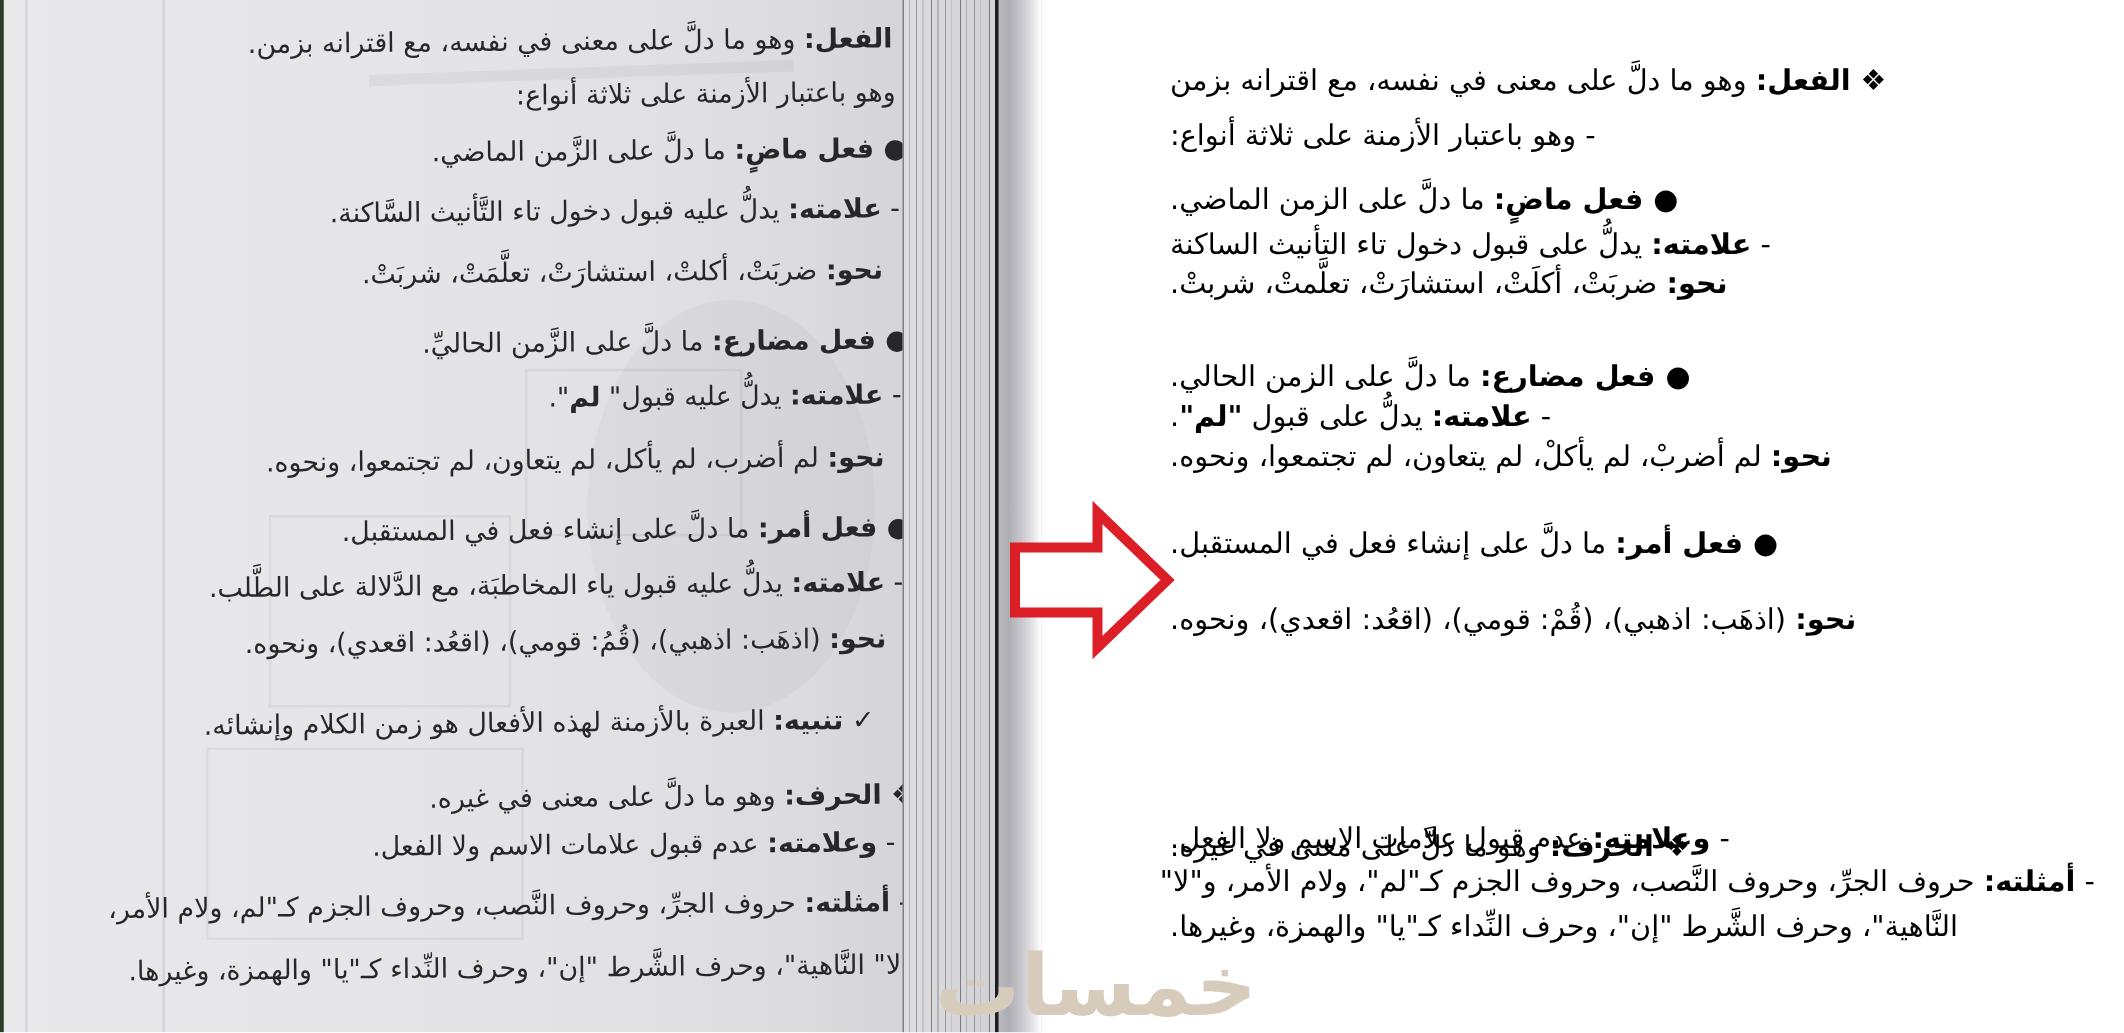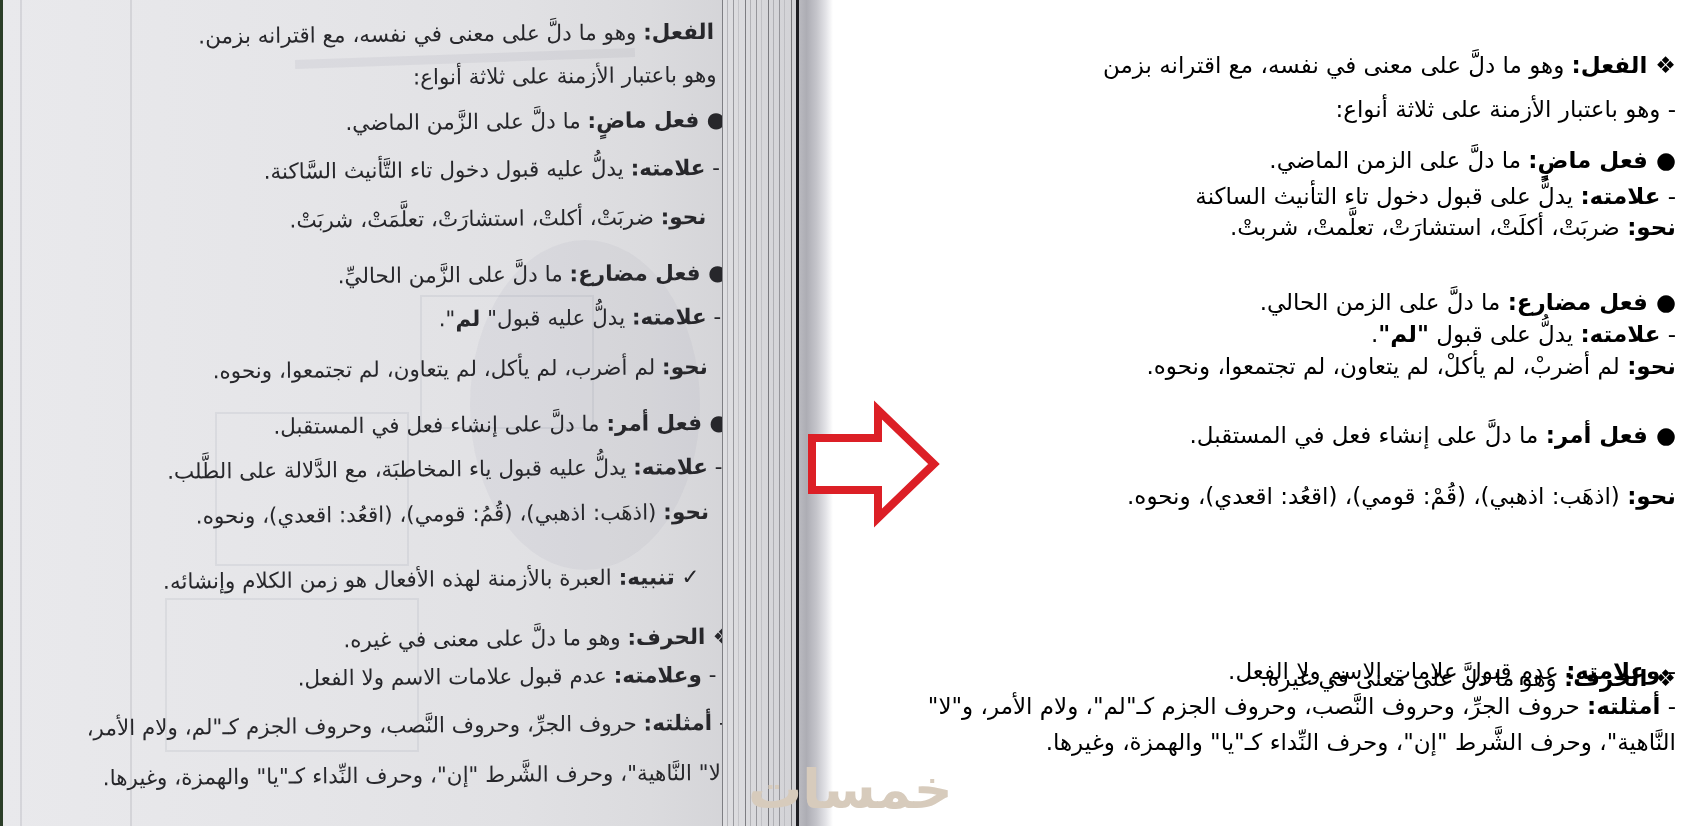--- a/index.html
+++ b/index.html
@@ -38,25 +38,25 @@
     position:absolute;left:799px;top:0;bottom:0;width:34px;
     background:linear-gradient(90deg,#babac0 0%,#adadb4 22%,#c5c5cb 52%,#e2e2e6 78%,#ffffff 100%);
   }
   
   .arrow{position:absolute;left:806px;top:400px;z-index:6;}
   
   .typed{
     position:absolute;left:936px;top:0;width:740px;height:826px;direction:rtl;
     color:#000;font-size:23px;
   }
-  .tl{position:absolute;left:0;width:100%;text-align:right;white-space:nowrap;line-height:32px;}
+  .tl{position:absolute;left:0;width:100%;text-align:left;white-space:nowrap;line-height:32px;}
   
   .wm{
     position:absolute;left:748px;top:760px;z-index:5;direction:rtl;
-    font-size:54px;font-weight:bold;letter-spacing:2px;line-height:60px;text-align:right;
+    font-size:68px;font-weight:bold;letter-spacing:2px;line-height:60px;text-align:right;
   }
 </style>
 </head>
 <body>
 
 <div class="stage">
 
   <div class="scan">
     <div class="fold" style="left:20px"></div>
     <div class="fold" style="left:130px"></div>

